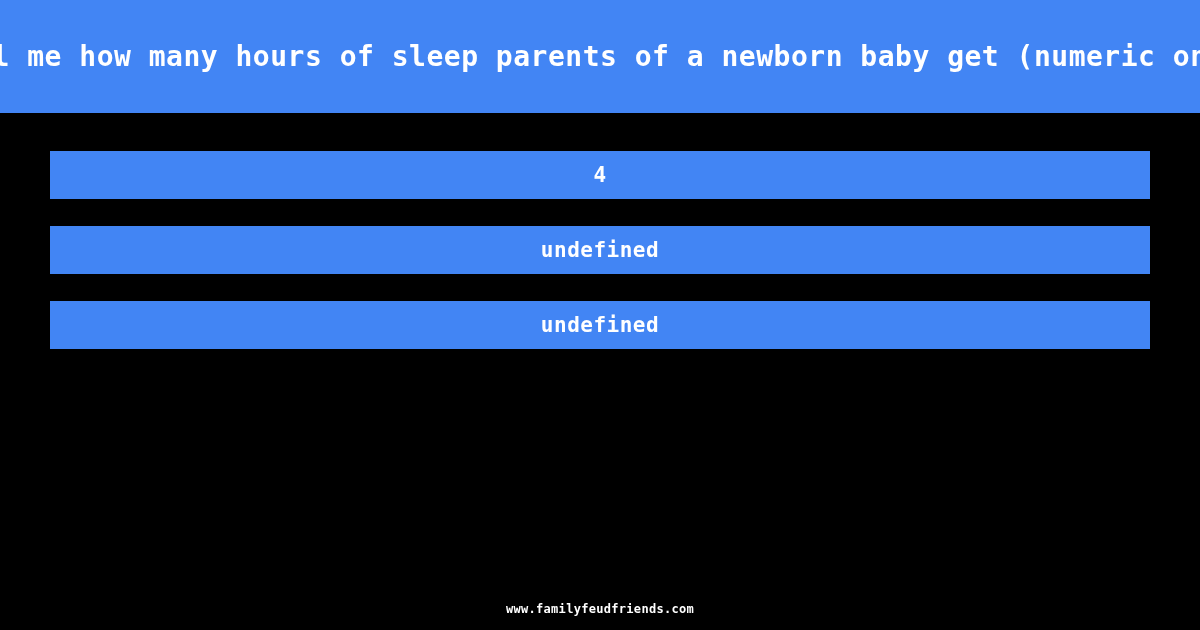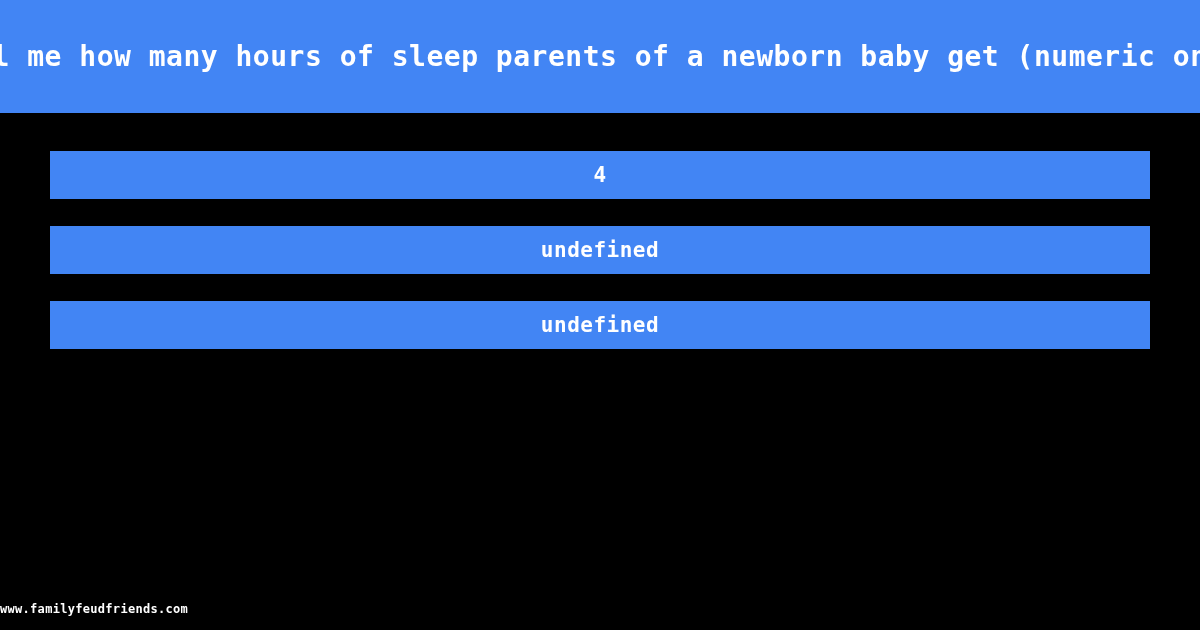--- a/index.html
+++ b/index.html
@@ -82,21 +82,21 @@
     letter-spacing: 0.5px;
     white-space: nowrap;
   }
 
   
   .footer {
     position: absolute;
     left: 0;
     top: 598px;
     width: 1200px;
-    text-align: left;
+    text-align: center;
   }
 
   .footer-text {
     color: #ffffff;
     font-family: "DejaVu Sans Mono", "Liberation Mono", monospace;
     font-size: 12px;
     font-weight: bold;
     letter-spacing: 0.3px;
     line-height: 1;
   }

